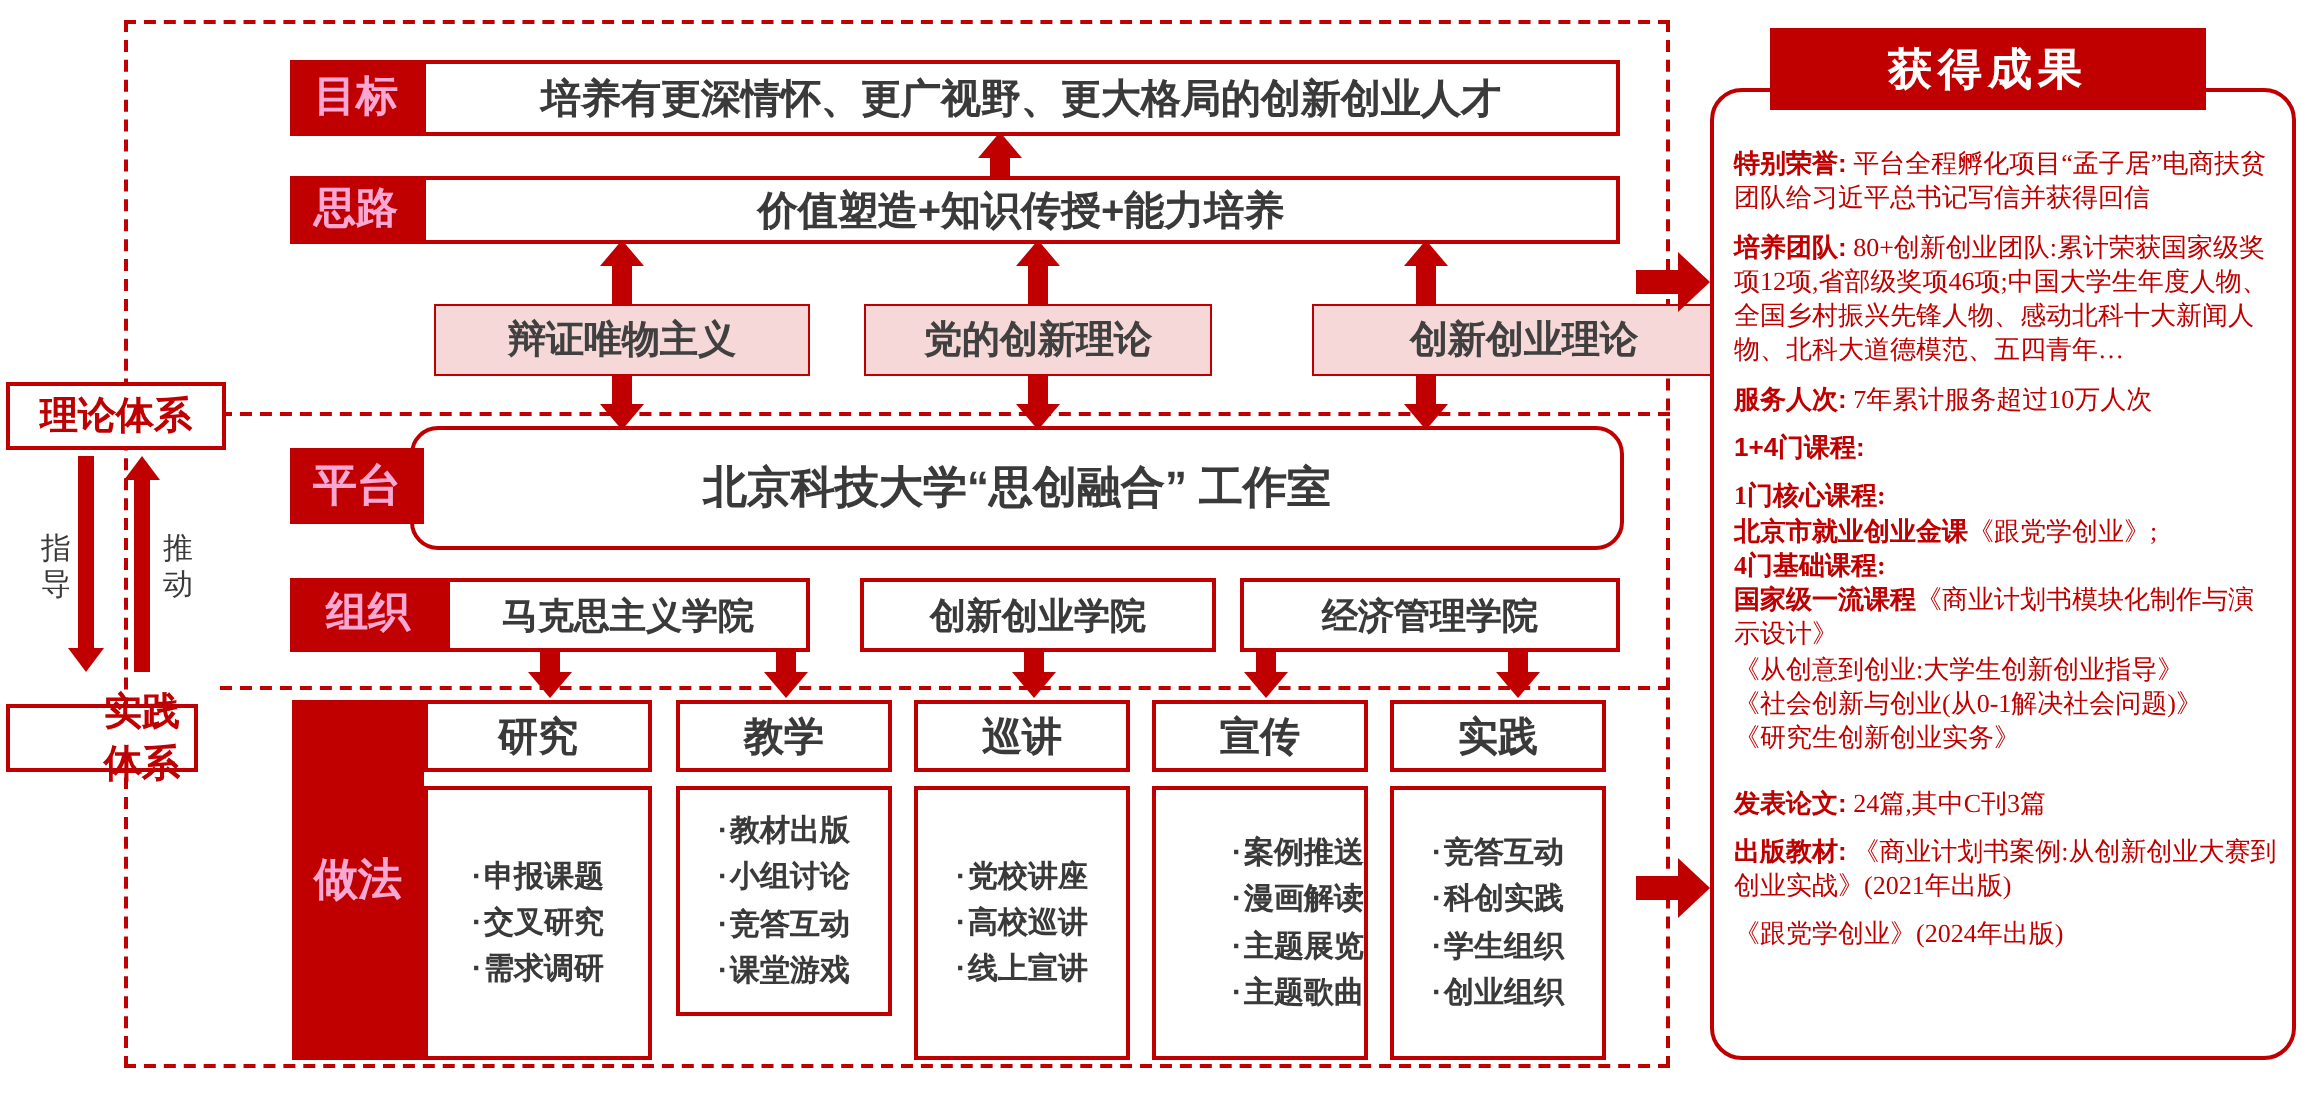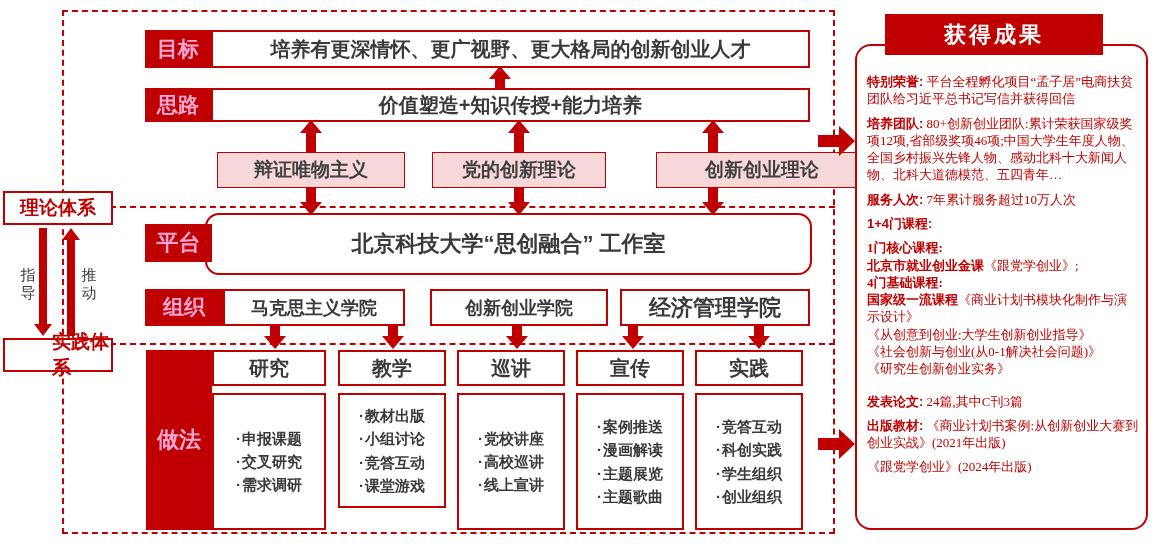--- a/index.html
+++ b/index.html
@@ -84,21 +84,21 @@
 
 <div class="stage">
 
   <div class="dashed-box"></div>
   <div class="hdash" style="left:110px;top:206px;width:725px;"></div>
   <div class="hdash" style="left:110px;top:343px;width:725px;"></div>
 
   <div class="sysbox" style="left:3px;top:191px;width:110px;height:34px;">
     <span>理论体系</span>
   </div>
-  <div class="sysbox" style="left:3px;top:338px;width:110px;height:34px;padding-left:47px;">
+  <div class="sysbox" style="left:3px;top:352px;width:96px;height:34px;padding-left:47px;">
     <span>实践体系</span>
   </div>
   <div class="av thin down" style="left:34px;top:228px;height:108px;">
       <div class="s"></div>
       <div class="h"></div>
     </div>
   <div class="av thin up" style="left:62px;top:228px;height:108px;">
       <div class="s"></div>
       <div class="h"></div>
     </div>
@@ -145,21 +145,21 @@
       <div class="s"></div>
       <div class="h"></div>
     </div>
 
   <div class="rlabel" style="left:145px;top:224px;width:67px;height:38px;font-size:22px;z-index:5;">平台</div>
   <div class="wbox round" style="left:205px;top:213px;width:607px;height:62px;font-size:22px;">北京科技大学“思创融合” 工作室</div>
 
   <div class="rlabel" style="left:145px;top:289px;width:78px;height:37px;font-size:21px;">组织</div>
   <div class="wbox" style="left:223px;top:289px;width:182px;height:37px;font-size:18px;">马克思主义学院</div>
   <div class="wbox" style="left:430px;top:289px;width:178px;height:37px;font-size:18px;">创新创业学院</div>
-  <div class="wbox" style="left:620px;top:289px;width:190px;height:37px;font-size:22px;">经济管理学院</div>
+  <div class="wbox" style="left:620px;top:289px;width:190px;height:37px;font-size:18px;">经济管理学院</div>
 
   <div class="av down" style="left:264px;top:324px;height:25px;">
       <div class="s"></div>
       <div class="h"></div>
     </div>
   <div class="av down" style="left:382px;top:324px;height:25px;">
       <div class="s"></div>
       <div class="h"></div>
     </div>
   <div class="av down" style="left:506px;top:324px;height:25px;">
@@ -198,21 +198,21 @@
       <div>课堂游戏</div>
     </div>
   </div>
   <div class="listbox" style="left:457px;top:393px;width:108px;height:137px;">
     <div class="items">
       <div>党校讲座</div>
       <div>高校巡讲</div>
       <div>线上宣讲</div>
     </div>
   </div>
-  <div class="listbox" style="left:576px;top:393px;width:108px;height:137px;">
+  <div class="listbox" style="left:576px;top:393px;width:108px;height:137px;justify-content:flex-end;">
     <div class="items">
       <div>案例推送</div>
       <div>漫画解读</div>
       <div>主题展览</div>
       <div>主题歌曲</div>
     </div>
   </div>
   <div class="listbox" style="left:695px;top:393px;width:108px;height:137px;">
     <div class="items">
       <div>竞答互动</div>

